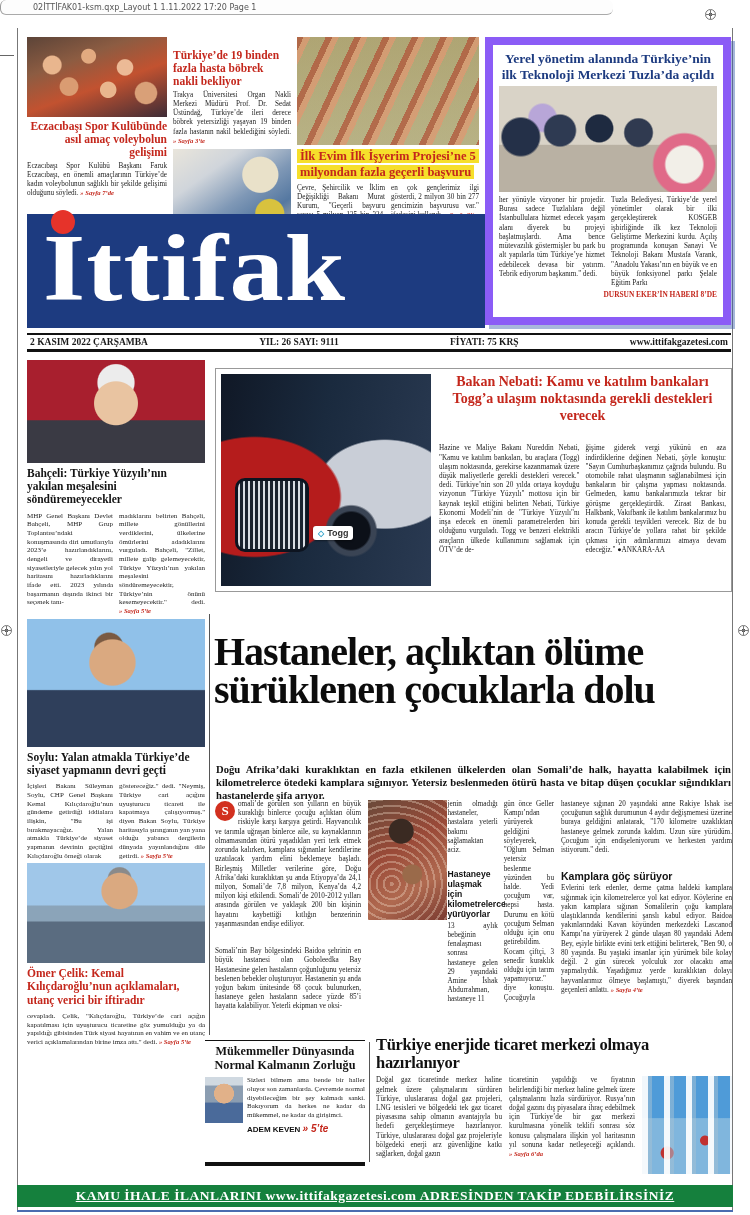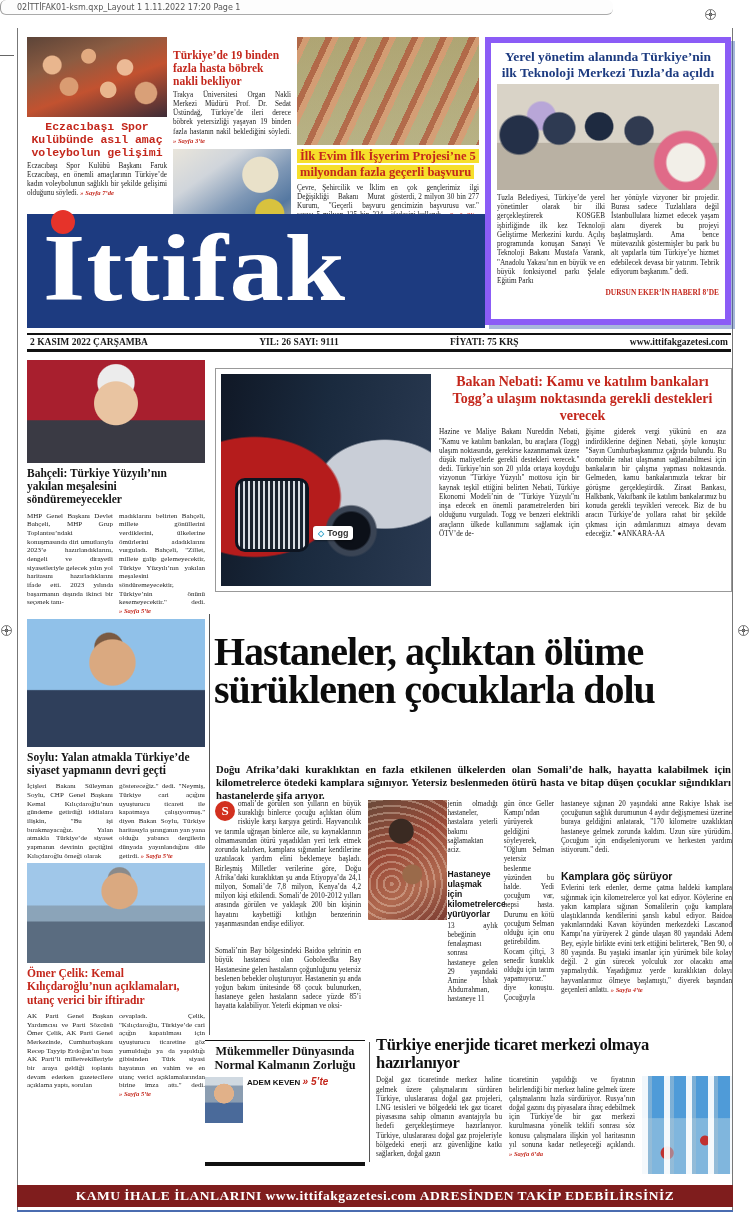--- a/index.html
+++ b/index.html
@@ -3,21 +3,21 @@
 <meta charset="utf-8">
 <style>
   * { margin:0; padding:0; box-sizing:border-box; }
   html,body { background:#fff; }
   #page { position:relative; width:750px; height:1215px; background:#fff; overflow:hidden;
           font-family:"Liberation Serif", serif; color:#1a1a1a; }
 
   
   .proofbar { position:absolute; left:0; top:0; width:613px; height:15px; background:#fdfdfd;
               border-bottom:1px solid #aaa; font:8px "DejaVu Sans", sans-serif; color:#555;
-              padding:3px 0 0 16px; border-left:1px solid #999;border-radius:6px; }
+              padding:3px 0 0 32px; border-left:1px solid #999;border-radius:6px; }
   .regmark { position:absolute; width:11px; height:11px; border:1px solid #777; border-radius:50%;
              background:
                linear-gradient(#777,#777) center/1px 11px no-repeat,
                linear-gradient(#777,#777) center/11px 1px no-repeat,
                radial-gradient(circle,#555 0 2px, transparent 2px); }
   .cropdash { position:absolute; left:0; top:55px; width:14px; height:1px; background:#666; }
 
   
   .frame-l { position:absolute; left:17px; top:28px; bottom:4px; width:1px; background:#777; }
   .frame-r { position:absolute; left:732px; top:28px; bottom:4px; width:1px; background:#777; }
@@ -30,27 +30,27 @@
   .pref { color:#c4271c; font-weight:bold; font-style:italic; font-size:6.6px; white-space:nowrap; }
   .h-red  { color:#c4271c; font-weight:bold; font-family:"Liberation Serif", serif; }
   .h-dark { color:#141414; font-weight:bold; font-family:"Liberation Serif", serif; }
   .h-navy { color:#1d3b80; font-weight:bold; font-family:"Liberation Serif", serif; }
   .photo { width:100%; background:#ccc; }
 
   
   .topstrip { position:absolute; left:27px; top:37px; width:704px; display:grid;
               grid-template-columns:140px 118px 182px 246px; gap:6px; align-items:start; }
   .story-vb .photo { height:80px; }
-  .story-vb h2 { font-size:11.5px; line-height:1.15; margin:3px 0 2px; text-align:center;font-family:Liberation Mono, monospace; }
+  .story-vb h2 { font-size:11.5px; line-height:1.15; margin:3px 0 2px; text-align:right; }
   .story-kid h2 { font-size:11.5px; line-height:1.12; margin:12px 0 3px; }
   .story-kid .photo { height:92px; margin-top:3px; }
   .story-hou .photo { height:108px; }
   .story-hou h2 { font-size:12.5px; line-height:1.3; margin:3px 0 3px; text-align:left; }
   .story-hou h2 span.ybg { background:#f6df2b; padding:0 3px; box-decoration-break:clone; -webkit-box-decoration-break:clone; }
-  .techbox { border:6px solid #8b5cf6; box-shadow:4px 4px 0 rgba(60,95,175,.45); background:#fff;
+  .techbox { border:8px solid #8b5cf6; box-shadow:4px 4px 0 rgba(60,95,175,.45); background:#fff;
              padding:6px 6px 4px; height:288px; overflow:hidden; }
   .techbox h2 { font-size:13.5px; line-height:1.15; text-align:center; margin-bottom:4px; }
   .techbox .photo { height:106px; margin-bottom:4px; }
   .byline { color:#c4271c; font-weight:bold; font-size:7.4px; text-align:right; margin-top:2px;
             font-family:"Liberation Serif", serif; }
 
   
   .masthead { position:absolute; left:27px; top:214px; width:458px; height:114px; background:#1d3b80;
               overflow:visible; }
   .mast-title { position:absolute; left:16px; top:4px; font:bold 96px/1.05 "Liberation Serif", serif;
@@ -75,21 +75,21 @@
              background:#fff; padding:5px; display:flex; gap:8px; overflow:hidden; }
   .ph-togg { position:relative; width:210px; height:212px; flex:0 0 210px; }
   .togg-grille { position:absolute; left:14px; bottom:34px; width:74px; height:74px; border-radius:10px;
                  background:repeating-linear-gradient(90deg,#d9dde3 0 2px,#1a222e 2px 5px);
                  border:3px solid #0d1420; }
   .togg-badge { position:absolute; left:92px; bottom:46px; background:#fff; border-radius:3px;
                 padding:2px 5px; font:bold 9px "Liberation Sans", sans-serif; color:#333;
                 display:flex; align-items:center; gap:3px; box-shadow:0 1px 2px rgba(0,0,0,.4); }
   .togg-badge .dia { color:#2aa0c8; font-size:8px; }
   .togg-right { flex:1; min-width:0; display:flex; flex-direction:column; }
-  .togg-right h2 { font-size:14px; line-height:1.2; text-align:center; margin-bottom:4px; }
+  .togg-right h2 { font-size:14px; line-height:1.2; text-align:center; margin-bottom:20px; }
   .togg-right .two-col { flex:1; }
 
   
   .vline1 { position:absolute; left:209px; top:614px; width:1px; height:421px; background:#555; }
   .kicker { position:absolute; left:216px; top:612px; width:516px; font:bold 15.5px/1.1 "Liberation Serif", serif;
             color:#101010; letter-spacing:-.2px; }
   .mainhead { position:absolute; left:214px; top:633px; width:520px; font:bold 40px/0.95 "Liberation Serif", serif;
               color:#0c0c0c; letter-spacing:-1px; }
   .deck { position:absolute; left:216px; top:763px; width:515px; font:bold 10.6px/1.25 "Liberation Serif", serif;
           text-align:justify; color:#111; }
@@ -114,23 +114,23 @@
   .colbox .author { margin-top:3px; font:bold 8px "Liberation Sans", sans-serif; color:#111; }
   .colbox .author .pref { font-size:10px; }
   .vline2 { position:absolute; left:369px; top:1042px; width:1px; height:120px; background:#555; }
   .energy { position:absolute; left:376px; top:1036px; width:356px; height:138px; overflow:hidden; }
   .energy h2 { font-size:16.5px; line-height:1.1; letter-spacing:-.3px; margin-bottom:4px; color:#101010; }
   .energy .cols { display:flex; gap:7px; }
   .energy .cols .tcol { flex:0 0 126px; }
   .ph-pipeline { flex:1; height:104px; }
 
   
-  .footerbar { position:absolute; left:17px; top:1185px; width:716px; height:22px; background:#7f1d1d;
+  .footerbar { position:absolute; left:17px; top:1185px; width:716px; height:22px; background:#15803d;
                display:flex; align-items:center; justify-content:center; color:#fff;
-               font:bold 13.5px "Liberation Serif", serif; letter-spacing:.5px; }
+               font:bold 13.5px "Liberation Serif", serif; letter-spacing:.5px;text-decoration:underline; }
   .footerline { position:absolute; left:17px; top:1210px; width:716px; height:2px; background:#4a6cb0; }
 
   
   .ph-volleyball { background:
       radial-gradient(circle at 18% 35%, #e9b68e 0 7%, transparent 8%),
       radial-gradient(circle at 44% 24%, #e2aa80 0 7%, transparent 8%),
       radial-gradient(circle at 70% 38%, #ecba96 0 7%, transparent 8%),
       radial-gradient(circle at 30% 62%, #da9c72 0 8%, transparent 9%),
       radial-gradient(circle at 58% 66%, #e9b68e 0 8%, transparent 9%),
       radial-gradient(circle at 85% 70%, #d9a078 0 8%, transparent 9%),
@@ -227,22 +227,22 @@
           <span>en çok gençlerimiz ilgi gösterdi, 2 milyon 30 bin 277 gencimizin başvurusu var." ifadesini kullandı.</span>
           <span class="pref">» Sayfa 3’te</span>
         </div>
       </div>
     </div>
 
     <div class="techbox">
       <h2 class="h-navy">Yerel yönetim alanında Türkiye’nin ilk Teknoloji Merkezi Tuzla’da açıldı</h2>
       <div class="photo ph-tech"></div>
       <div class="two-col">
+        <div class="body-txt">her yönüyle vizyoner bir projedir. Burası sadece Tuzlalılara değil İstanbullulara hizmet edecek yaşam alanı diyerek bu projeyi başlatmışlardı. Ama bence mütevazılık göstermişler bu park bu alt yapılarla tüm Türkiye’ye hizmet edebilecek devasa bir yatırım. Tebrik ediyorum başkanım." dedi.</div>
         <div class="body-txt">Tuzla Belediyesi, Türkiye’de yerel yönetimler olarak bir ilki gerçekleştirerek KOSGEB işbirliğinde ilk kez Teknoloji Geliştirme Merkezini kurdu. Açılış programında konuşan Sanayi Ve Teknoloji Bakanı Mustafa Varank, "Anadolu Yakası’nın en büyük ve en büyük fonksiyonel parkı Şelale Eğitim Parkı</div>
-        <div class="body-txt">her yönüyle vizyoner bir projedir. Burası sadece Tuzlalılara değil İstanbullulara hizmet edecek yaşam alanı diyerek bu projeyi başlatmışlardı. Ama bence mütevazılık göstermişler bu park bu alt yapılarla tüm Türkiye’ye hizmet edebilecek devasa bir yatırım. Tebrik ediyorum başkanım." dedi.</div>
       </div>
       <div class="byline">DURSUN EKER’İN HABERİ 8’DE</div>
     </div>
   </div>
 
   <div class="masthead">
     <div class="mast-title">İttifak</div>
     <div class="mast-dot"></div>
   </div>
 
@@ -270,21 +270,20 @@
       <div class="body-txt sm">İçişleri Bakanı Süleyman Soylu, CHP Genel Başkanı Kemal Kılıçdaroğlu’nun gündeme getirdiği iddialara ilişkin, "Bu işi bırakmayacağız. Yalan atmakla Türkiye’de siyaset yapmanın devrinin geçtiğini Kılıçdaroğlu örneği olarak</div>
       <div class="body-txt sm">
         <span>göstereceğiz." dedi. "Neymiş, Türkiye cari açığını uyuşturucu ticareti ile kapatmaya çalışıyormuş." diyen Bakan Soylu, Türkiye haritasıyla şırınganın yan yana olduğu yabancı dergilerin dünyada yayınlandığını dile getirdi.</span>
         <span class="pref">» Sayfa 5’te</span>
       </div>
     </div>
 
     <div class="photo ph-celik"></div>
     <h2 class="h-red">Ömer Çelik: Kemal Kılıçdaroğlu’nun açıklamaları, utanç verici bir iftiradır</h2>
     <div class="two-col">
-      <div class="body-txt sm">AK Parti Genel Başkan Yardımcısı ve Parti Sözcüsü Ömer Çelik, AK Parti Genel Merkezinde, Cumhurbaşkanı Recep Tayyip Erdoğan’ın bazı AK Parti’li milletvekilleriyle bir araya geldiği toplantı devam ederken gazetecilere açıklama yaptı, sorulan</div>
       <div class="body-txt sm">
         <span>cevapladı. Çelik, "Kılıçdaroğlu, Türkiye’de cari açığın kapatılması için uyuşturucu ticaretine göz yumulduğu ya da yapıldığı gibisinden Türk siyasi hayatının en vahim ve en utanç verici açıklamalarından birine imza attı." dedi.</span>
         <span class="pref">» Sayfa 5’te</span>
       </div>
     </div>
   </div>
 
   <div class="toggbox">
     <div class="ph-togg ph-toggbase">
       <div class="togg-grille"></div>
@@ -334,20 +333,21 @@
         <span>Evlerini terk edenler, derme çatma haldeki kamplara sığınmak için kilometrelerce yol kat ediyor. Köylerine en yakın kamplara sığınan Somalilerin çoğu kamplara ulaştıklarında kendilerini şanslı kabul ediyor. Baidoa yakınlarındaki Kavan köyünden merkezdeki Lascanod Kampı’na yürüyerek 2 günde ulaşan 80 yaşındaki Adem Bey, eşiyle birlikte evini terk ettiğini belirterek, "Ben 90, o 80 yaşında. Bu yaştaki insanlar için yürümek bile kolay değil. 2 gün sürecek yolculuk zor olacaktı ama yapmalıydık. Yaşadığımız yerde kuraklıktan dolayı hayvanlarımız ölmeye başlamıştı," diyerek başından geçenleri anlattı.</span>
         <span class="pref">» Sayfa 4’te</span>
       </div>
     </div>
   </div>
 
   <div class="colbox">
     <h2>Mükemmeller Dünyasında Normal Kalmanın Zorluğu</h2>
     <div class="body-txt sm">
       <span class="ph-columnist" style="display:block"></span>
+      <span>Sizleri bilmem ama bende bir haller oluyor son zamanlarda. Çevremde normal diyebileceğim bir şey kalmadı sanki. Bakıyorum da herkes ne kadar da mükemmel, ne kadar da girişimci.</span>
     </div>
     <div class="author">
       <span>ADEM KEVEN</span>
       <span class="pref">» 5’te</span>
     </div>
   </div>
 
   <div class="vline2"></div>
   <div class="energy">
     <h2>Türkiye enerjide ticaret merkezi olmaya hazırlanıyor</h2>

